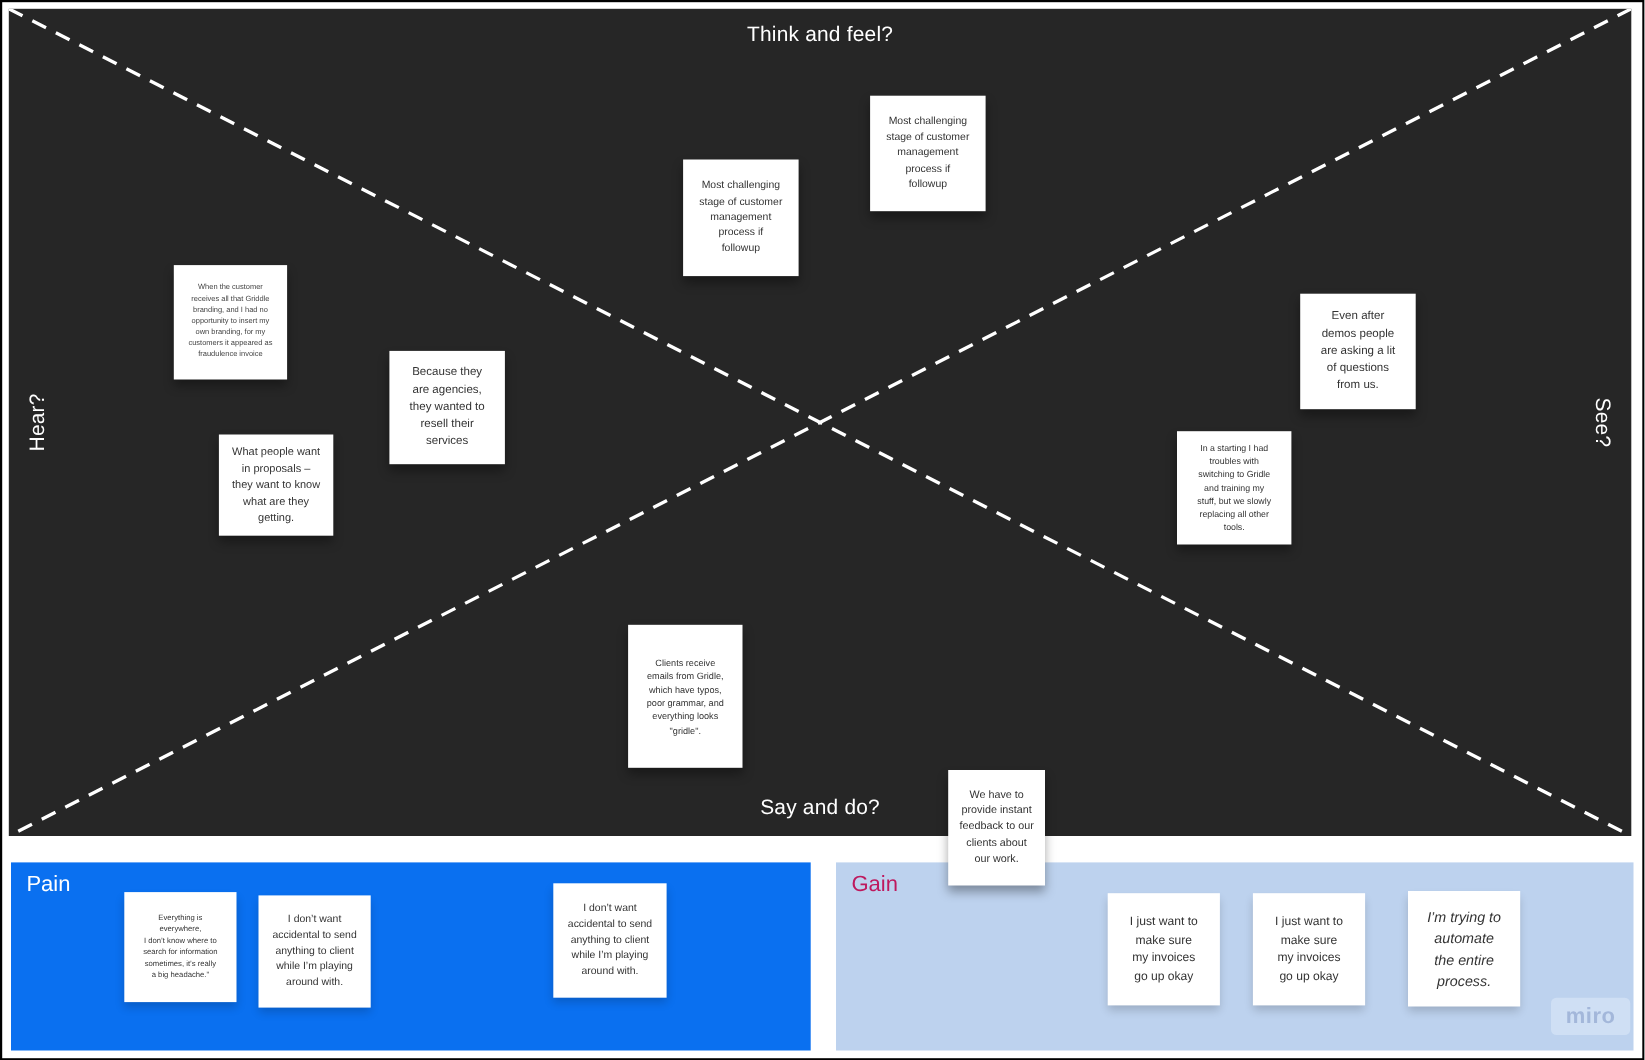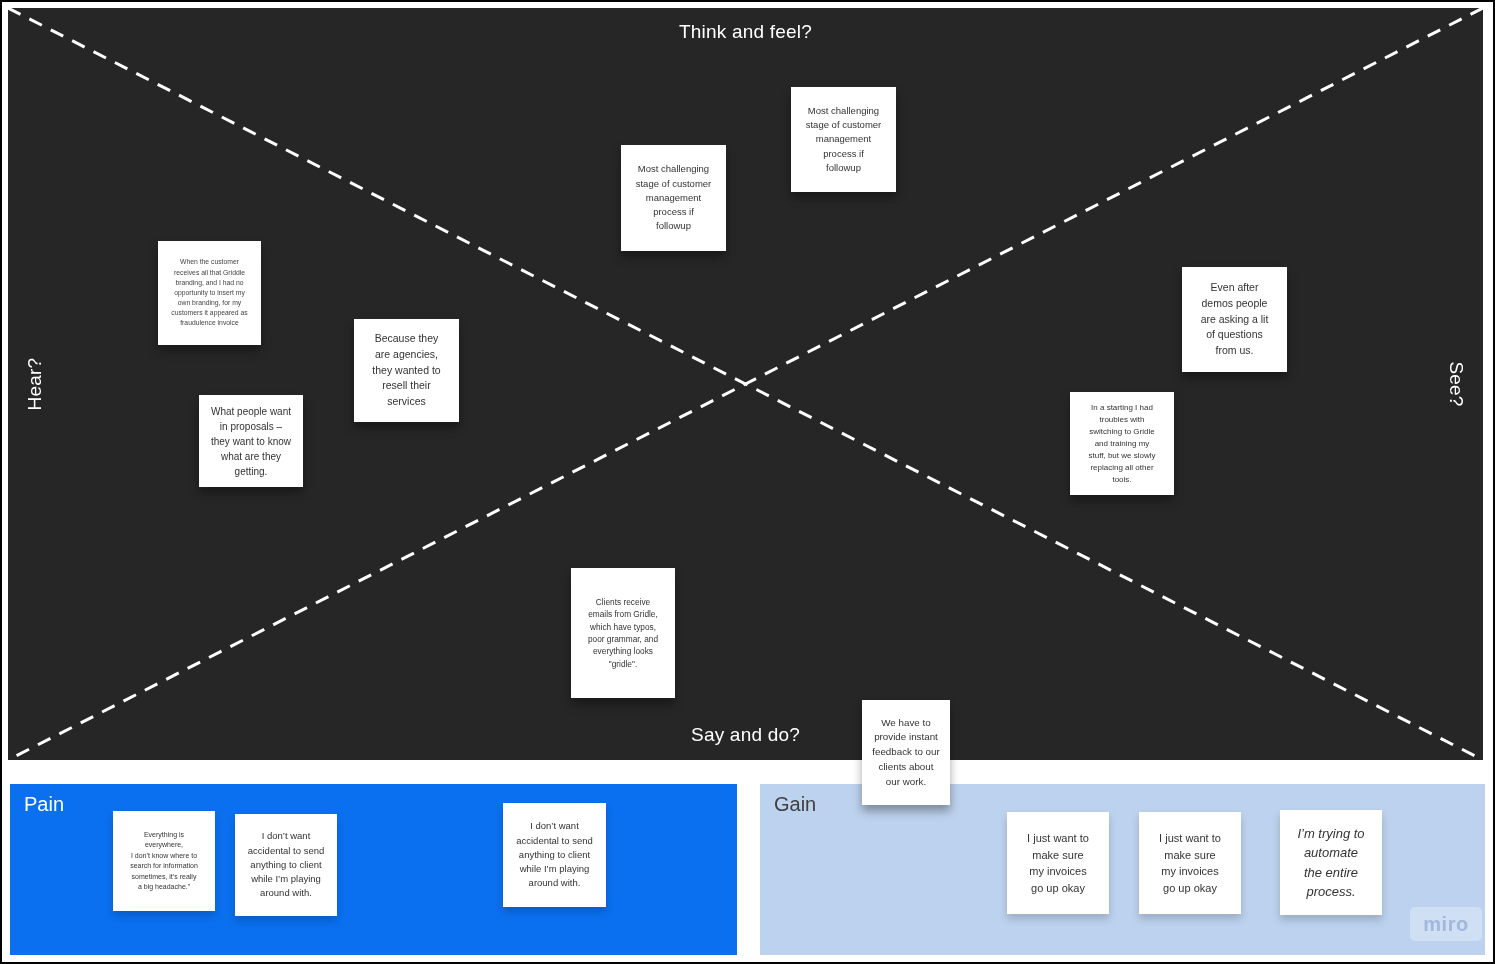--- a/index.html
+++ b/index.html
@@ -38,21 +38,21 @@
   .n6 { left:1068px;top:390px; width:104px; height:103px; font-size:8px;   }
   .n7 { left:569px; top:566px; width:104px; height:130px; font-size:8.3px; }
   .n8 { left:860px; top:698px; width:88px; height:105px; font-size:9.8px; }
 
   
   .panel { position:absolute; z-index:1; }
   .panel-pain { left:8px;   top:782px; width:727px; height:171px; background:#0a70f0; }
   .panel-gain { left:758px; top:782px; width:725px; height:171px; background:#bdd2ee; }
   .panel-label { position:absolute; left:14px; top:9px; font-size:20px; }
   .panel-pain .panel-label { color:#ffffff; }
-  .panel-gain .panel-label { color:#404040; }
+  .panel-gain .panel-label { color:#be185d; }
 
   .p0 { left:111px; top:809px; width:102px; height:100px; font-size:7px;   }
   .p1 { left:233px; top:812px; width:102px; height:102px; font-size:9.5px; }
   .p2 { left:501px; top:801px; width:103px; height:104px; font-size:9.5px; }
 
   .g0 { left:1005px; top:810px; width:102px; height:102px; font-size:11px; }
   .g1 { left:1137px; top:810px; width:102px; height:102px; font-size:11px; }
   .g2 { left:1278px; top:808px; width:102px; height:105px; font-size:13px;font-style:italic; }
 
   .miro {

